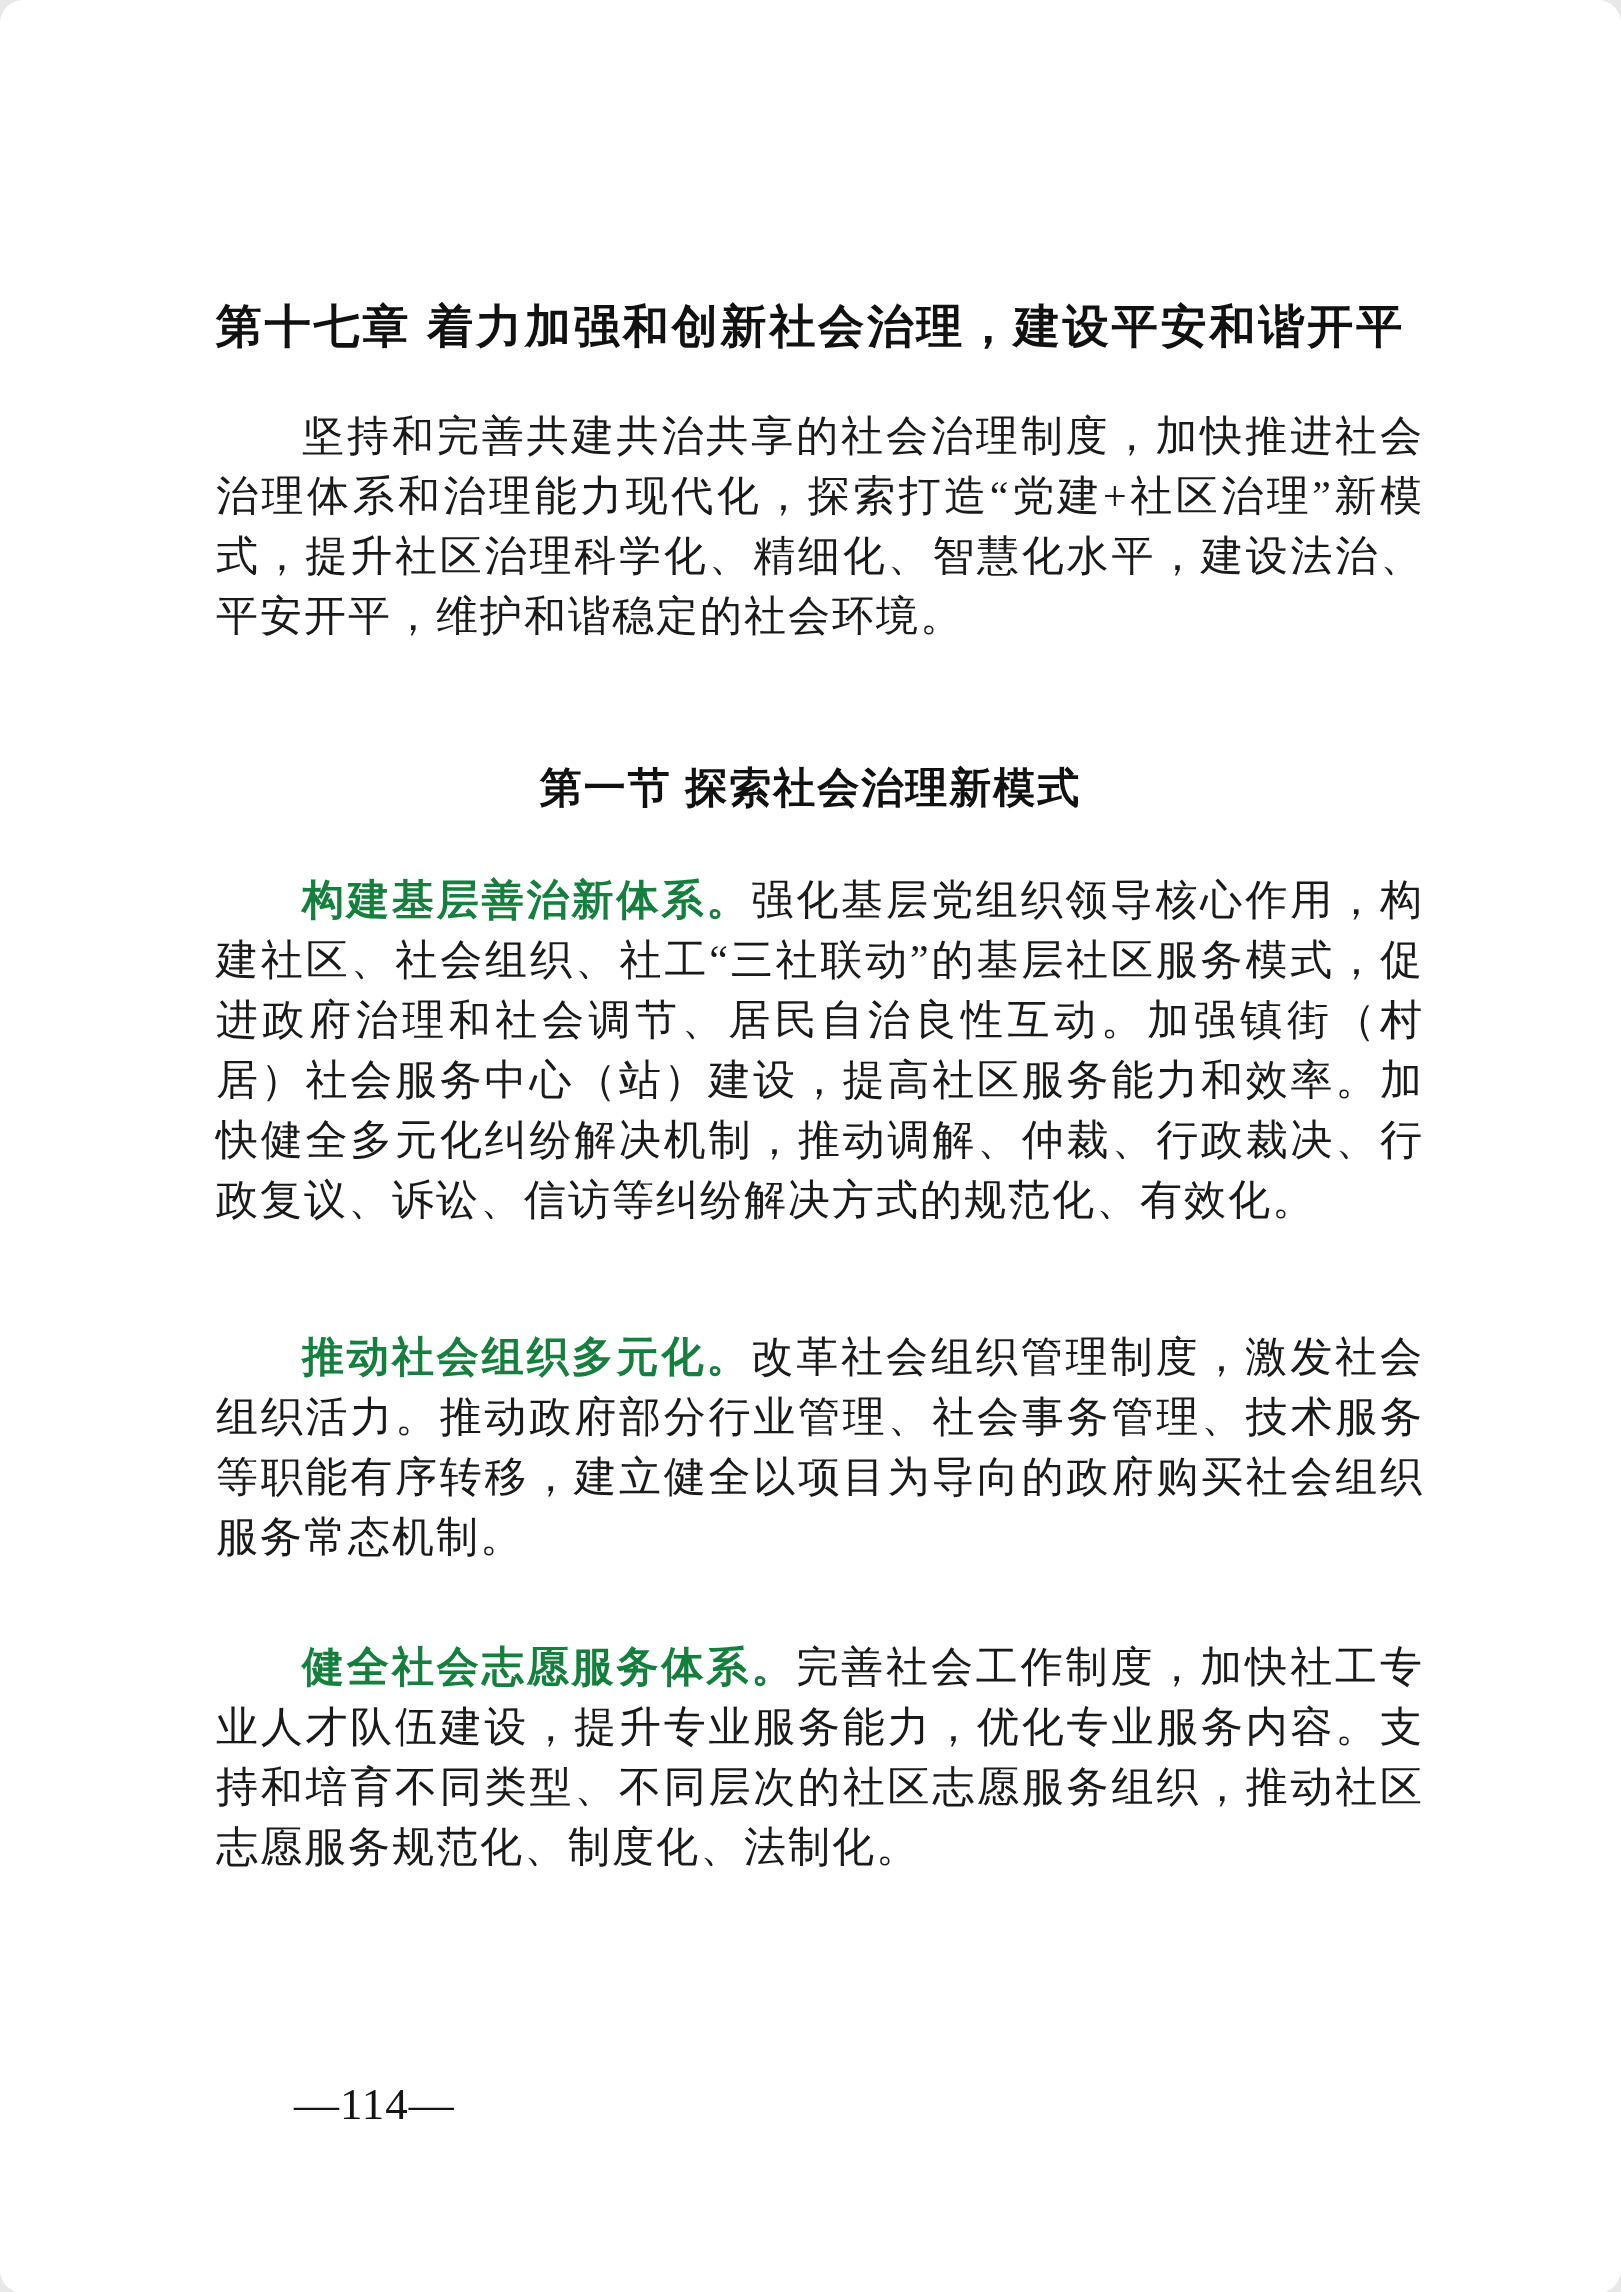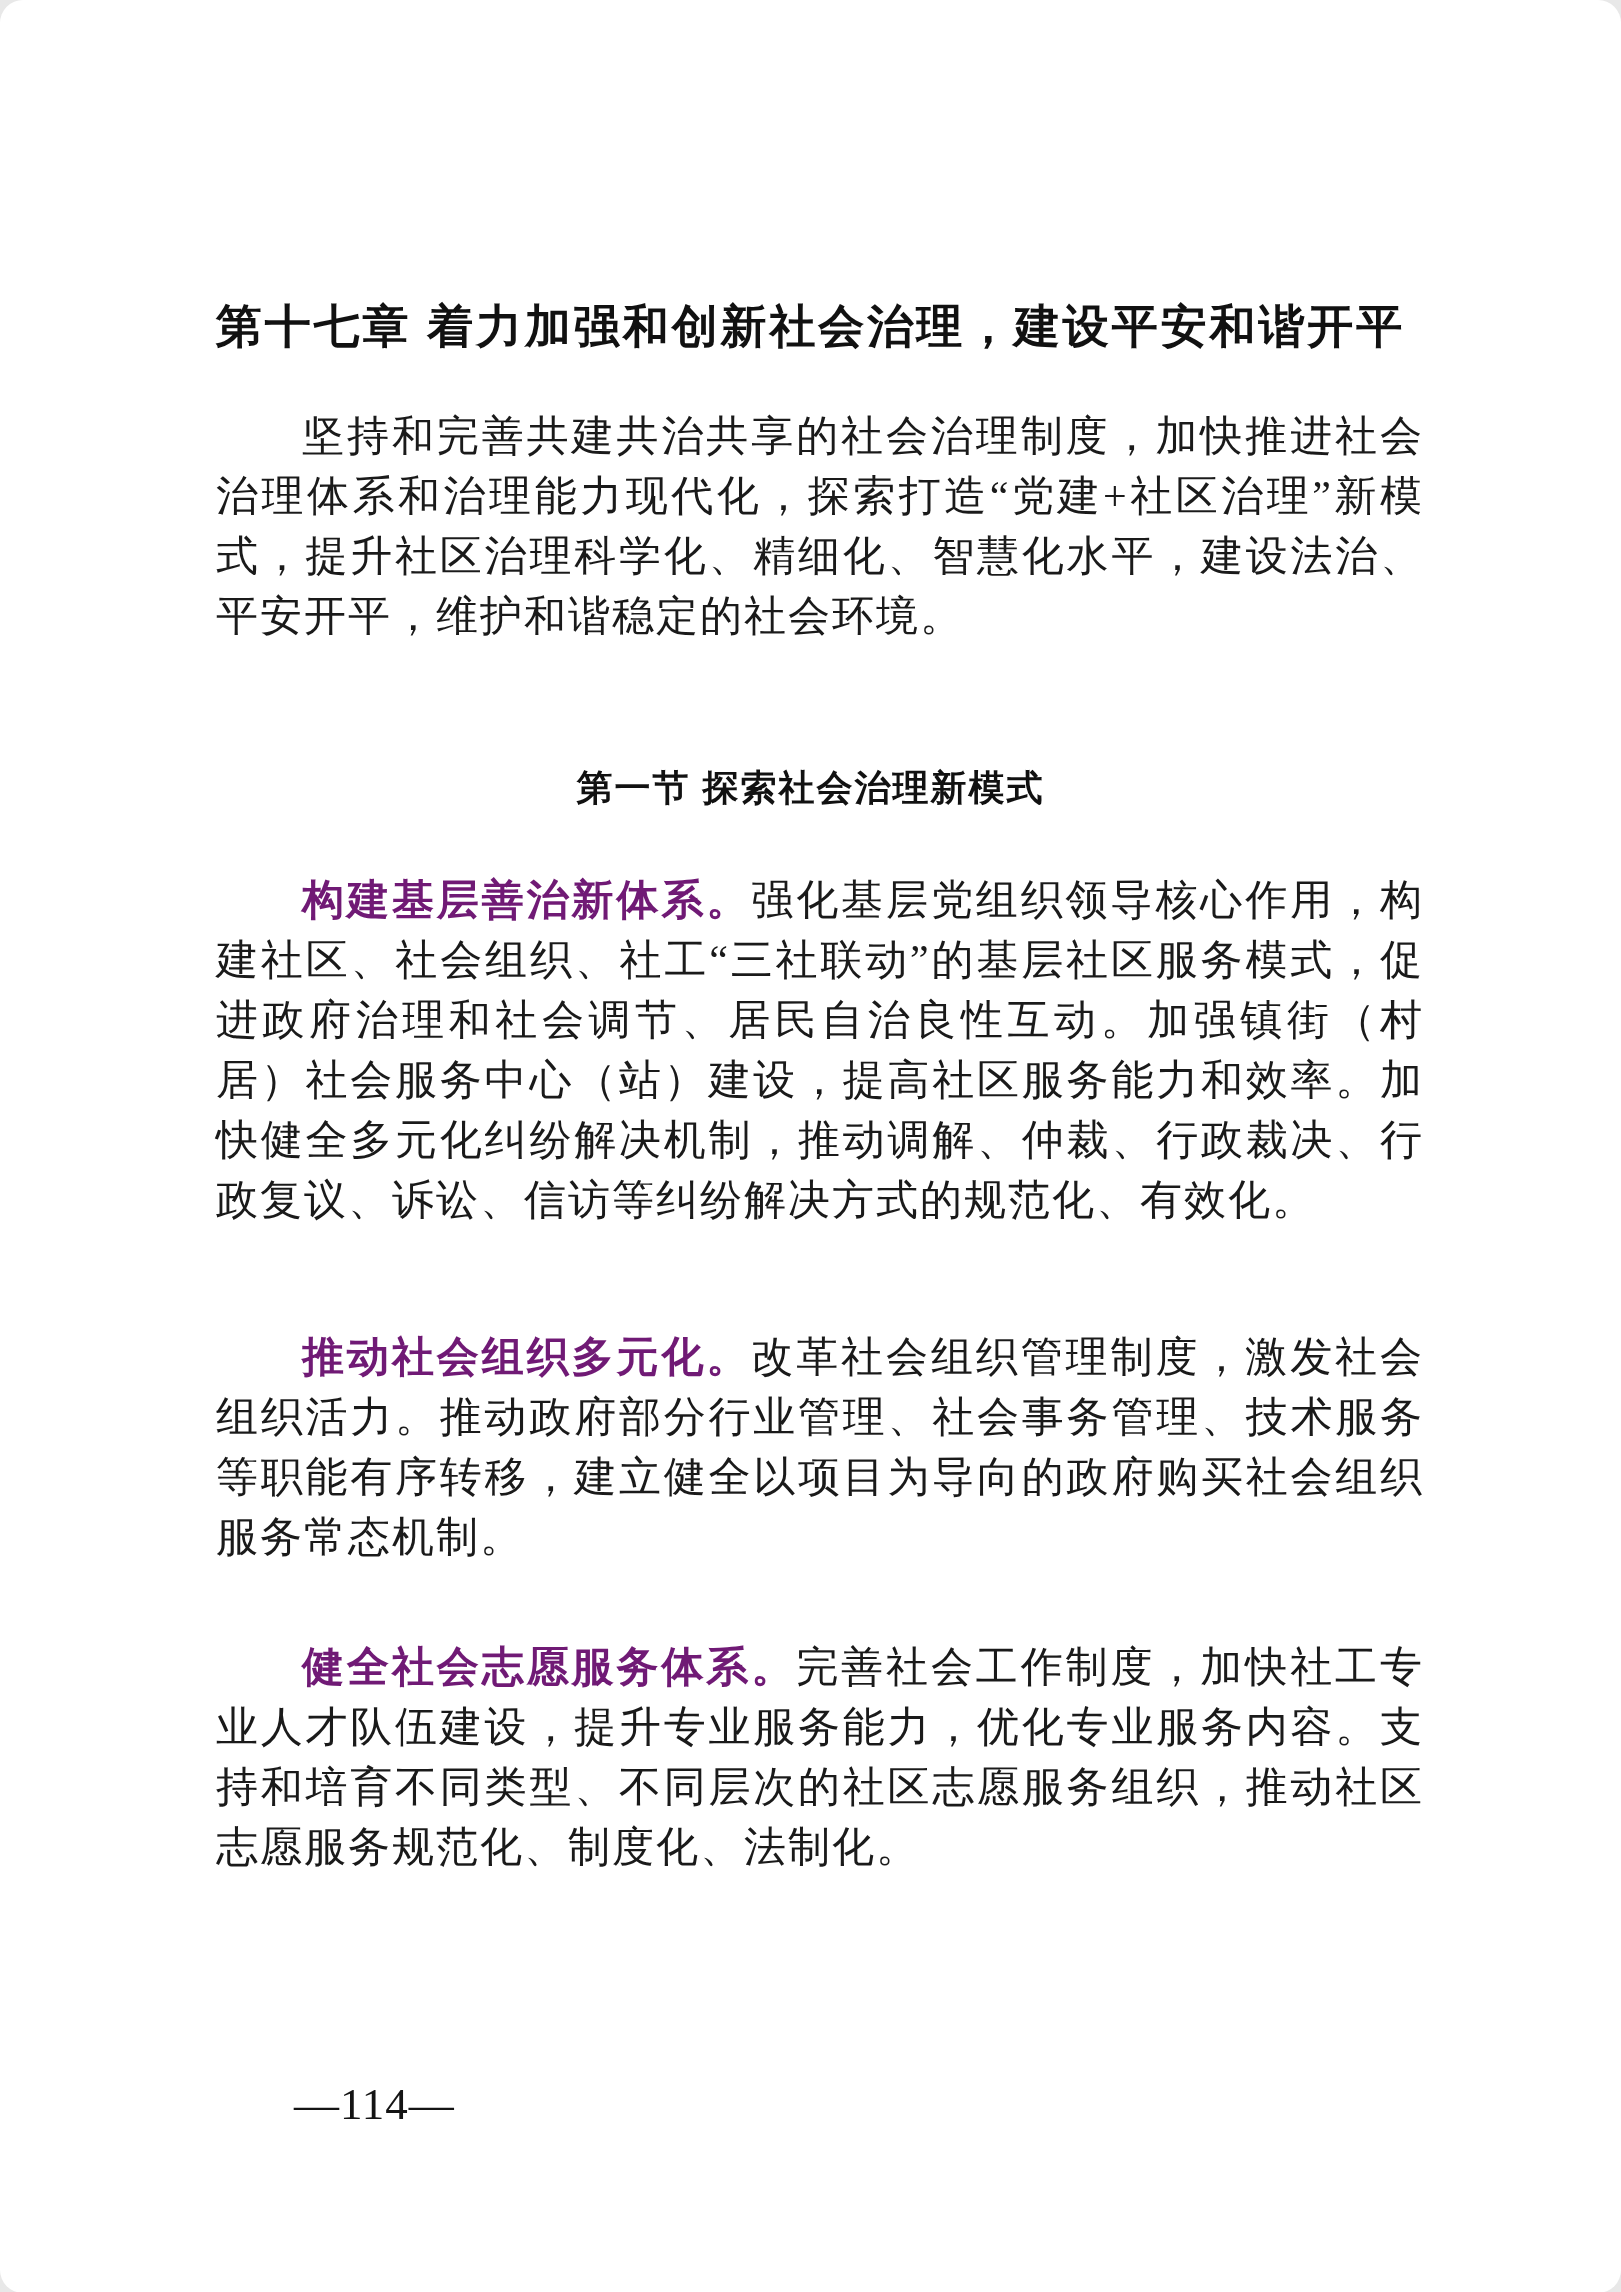--- a/index.html
+++ b/index.html
@@ -36,21 +36,21 @@
   
   .section-title {
     position: absolute;
     top: 757px;
     left: 0;
     width: 1621px;
     margin: 0;
     text-align: center;
     font-family: "Liberation Sans", sans-serif;
     font-weight: 700;
-    font-size: 36px;
+    font-size: 42px;
     line-height: 61px;
     letter-spacing: 2px;
     color: #111;
     white-space: nowrap;
   }
   
   .body-para {
     position: absolute;
     left: 216px;
     width: 1208px;
@@ -65,21 +65,21 @@
     color: #1a1a1a;
   }
   .para-intro   { top: 406px; }
   .para-one     { top: 870px; }
   .para-two     { top: 1327px; }
   .para-three   { top: 1637px; }
   
   .para-lead {
     font-family: "Liberation Sans", sans-serif;
     font-weight: 700;
-    color: #701a75;
+    color: #15803d;
   }
   
   .page-number {
     position: absolute;
     top: 2080px;
     left: 294px;
     margin: 0;
     font-family: "Liberation Serif", serif;
     font-size: 45px;
     line-height: 49px;

